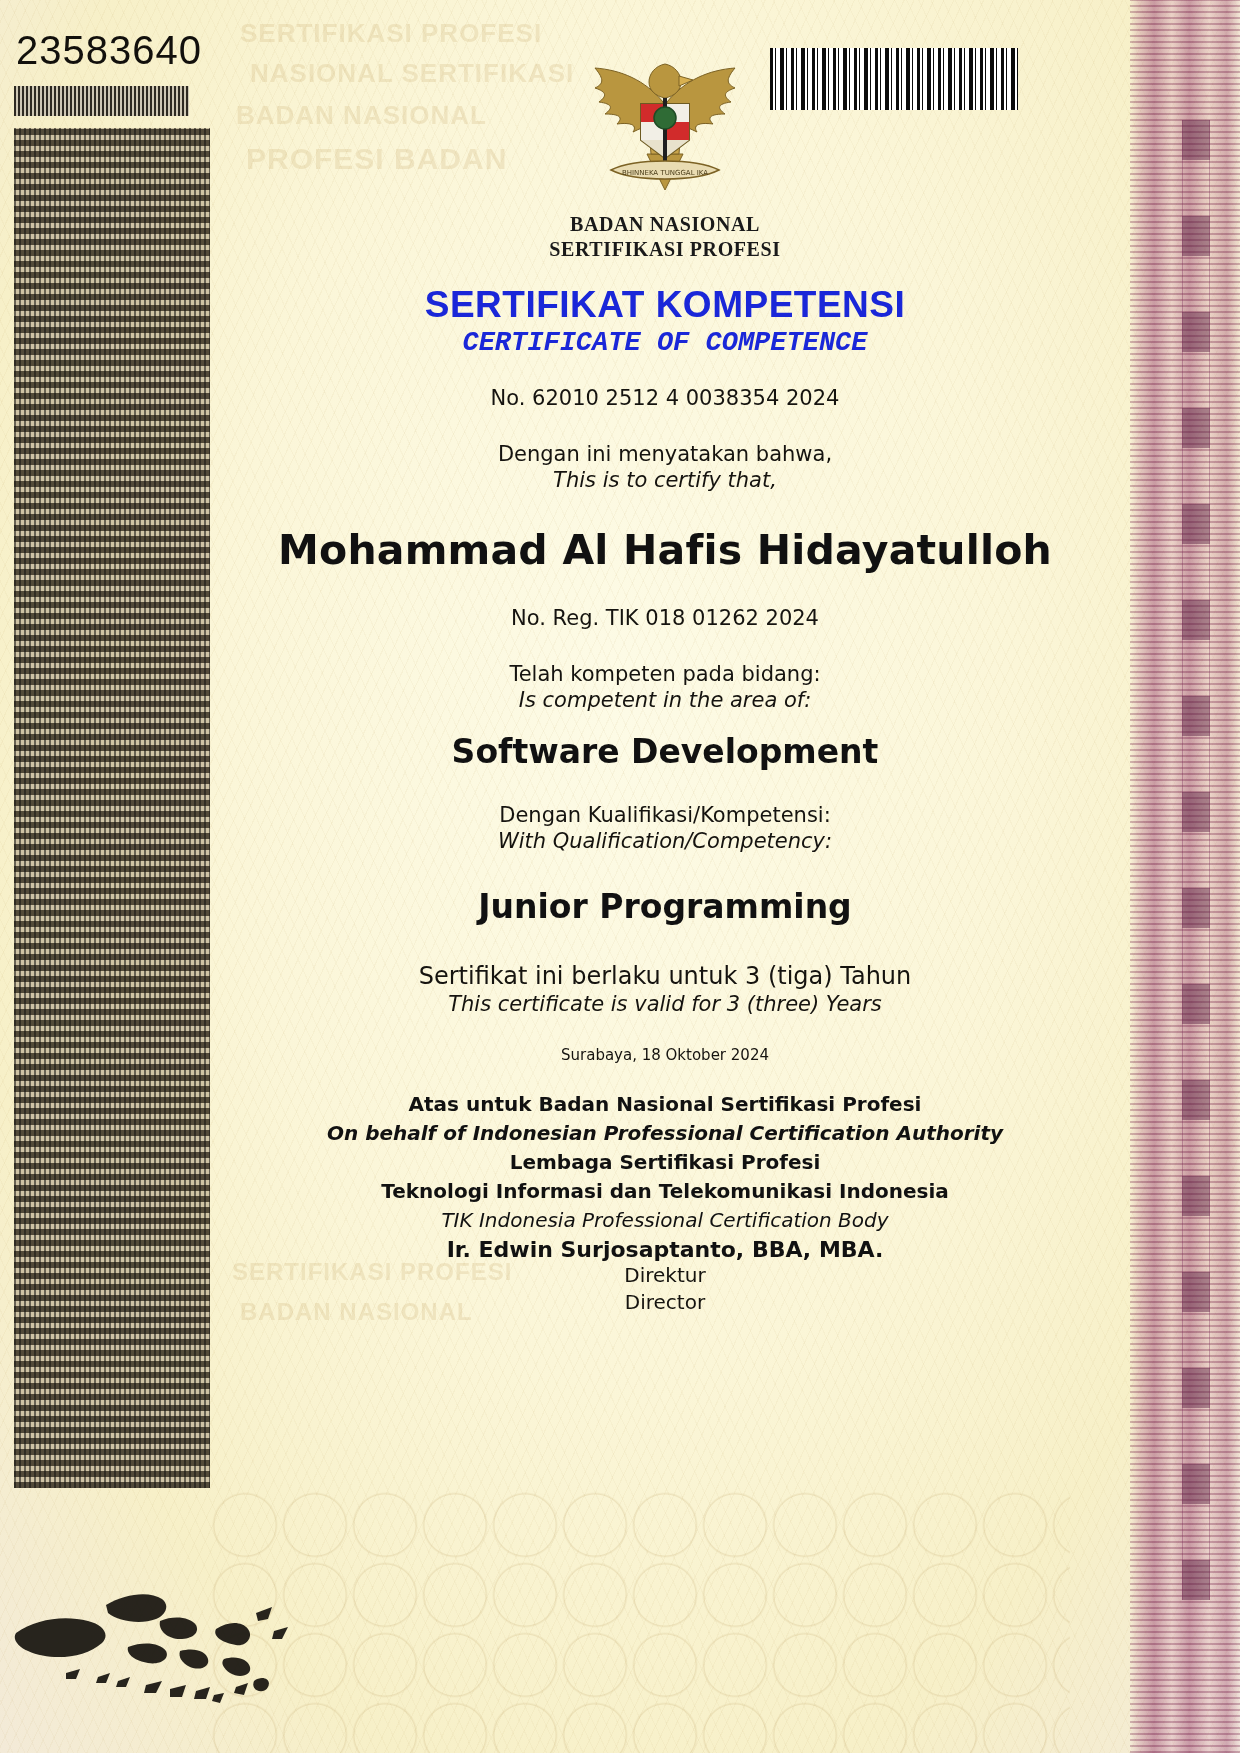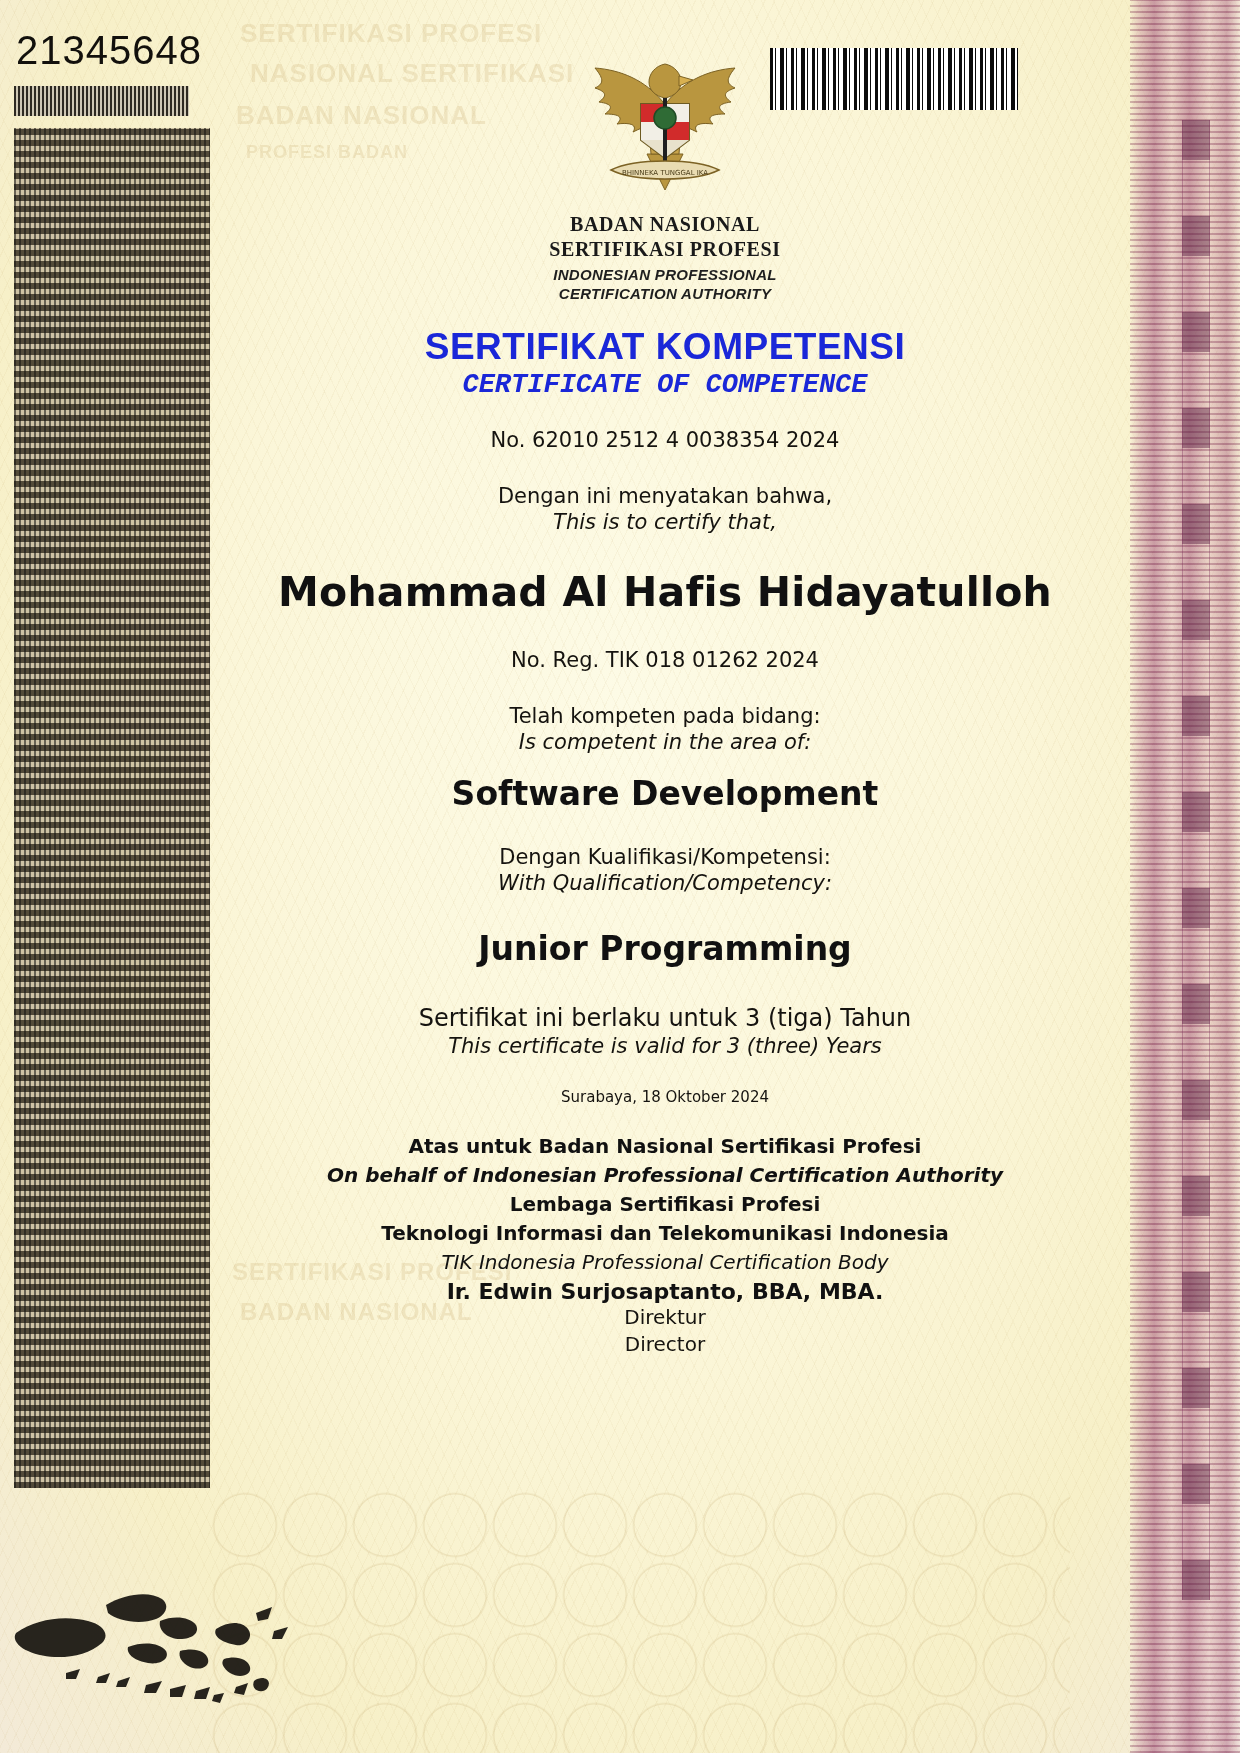--- a/index.html
+++ b/index.html
@@ -384,31 +384,31 @@
 <body>
 
 <div class="page">
 
   <div class="sec-wave"></div>
 
   <div class="sec-ghost">
     <div class="ghost-text" style="left:240px; top:18px; font-size:26px;">SERTIFIKASI PROFESI</div>
     <div class="ghost-text" style="left:250px; top:58px; font-size:26px;">NASIONAL SERTIFIKASI</div>
     <div class="ghost-text" style="left:236px; top:100px; font-size:26px;">BADAN NASIONAL</div>
-    <div class="ghost-text" style="left:246px; top:142px; font-size:18px;text-align:right;">PROFESI BADAN</div>
+    <div class="ghost-text" style="left:246px; top:142px; font-size:30px;text-align:right;">PROFESI BADAN</div>
     <div class="ghost-text" style="left:232px; top:1258px; font-size:24px;">SERTIFIKASI PROFESI</div>
     <div class="ghost-text" style="left:240px; top:1298px; font-size:24px;">BADAN NASIONAL</div>
   </div>
 
   <div class="scallop-row" style="top:1490px;"></div>
   <div class="scallop-row" style="top:1560px;"></div>
   <div class="scallop-row" style="top:1630px;"></div>
   <div class="scallop-row" style="top:1700px;"></div>
 
-  <div class="serial">21345648</div>
+  <div class="serial">23583640</div>
   <div class="left-band-top"></div>
   <div class="left-band"></div>
   <div class="barcode"></div>
 
   <div class="right-strip">
     <div class="strip-boxes"></div>
   </div>
 
   <div class="content">
 
@@ -441,24 +441,20 @@
         <g>
           <path d="M36 112 C60 100 120 100 144 112 C120 124 60 124 36 112 Z" fill="#e9dcb2" stroke="#7c6224" stroke-width="1.5"></path>
           <text x="90" y="117" font-size="7" text-anchor="middle" fill="#4a3c18" font-family="DejaVu Sans, sans-serif">BHINNEKA TUNGGAL IKA</text>
         </g>
       </svg>
     </div>
 
     <div class="org-line1">
       <div>BADAN NASIONAL</div>
       <div>SERTIFIKASI PROFESI</div>
-    </div>
-    <div class="org-line2">
-      <div>INDONESIAN PROFESSIONAL</div>
-      <div>CERTIFICATION AUTHORITY</div>
     </div>
 
     <div class="title-id">SERTIFIKAT KOMPETENSI</div>
     <div class="title-en">CERTIFICATE OF COMPETENCE</div>
 
     <div class="cert-no">No. 62010 2512 4 0038354 2024</div>
 
     <div class="row-id">Dengan ini menyatakan bahwa,</div>
     <div class="row-en">This is to certify that,</div>
 

